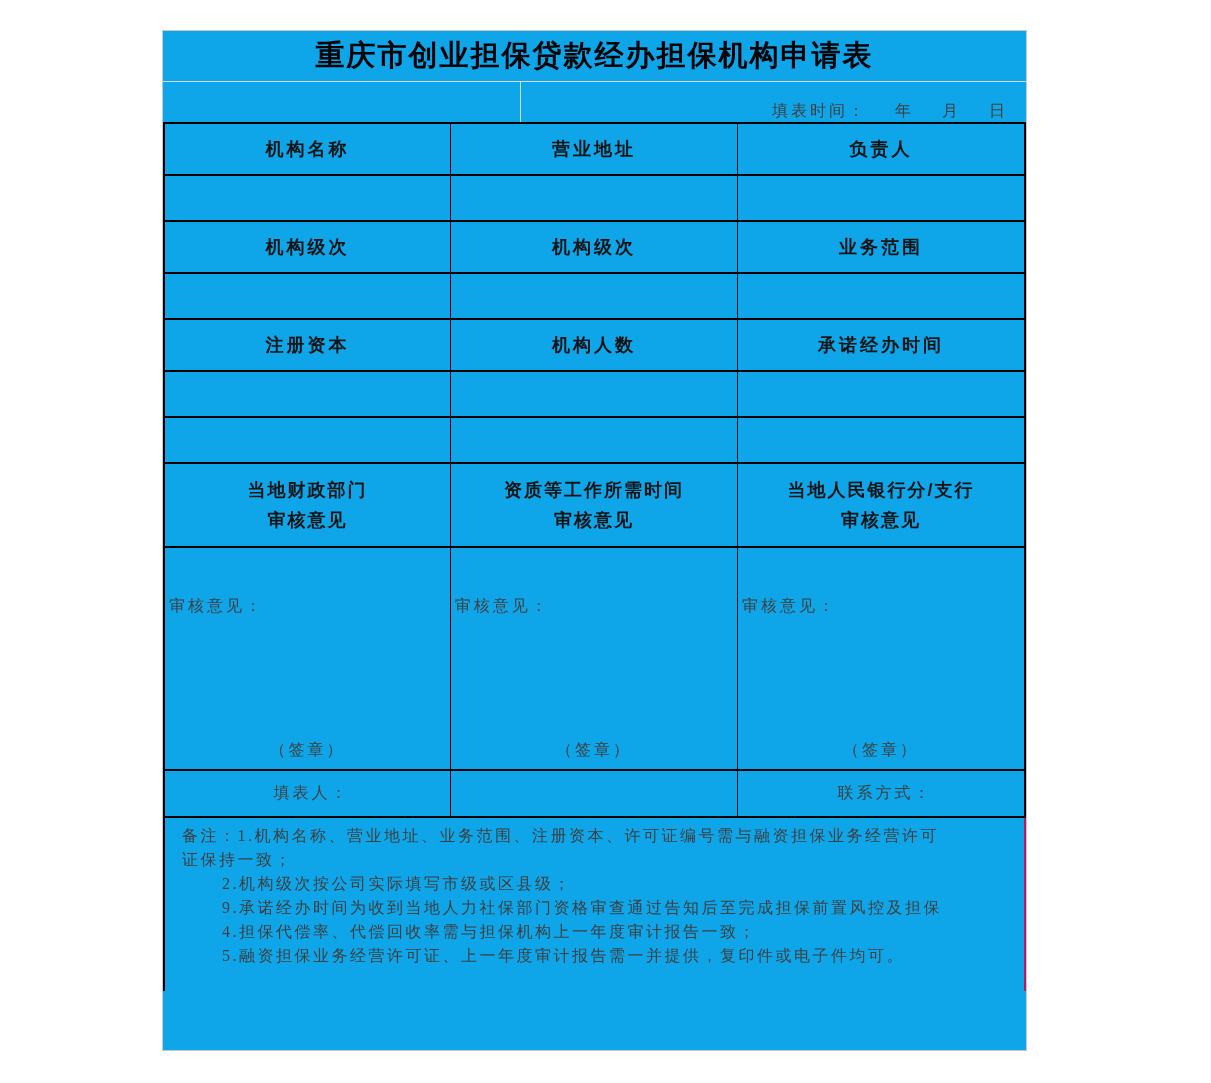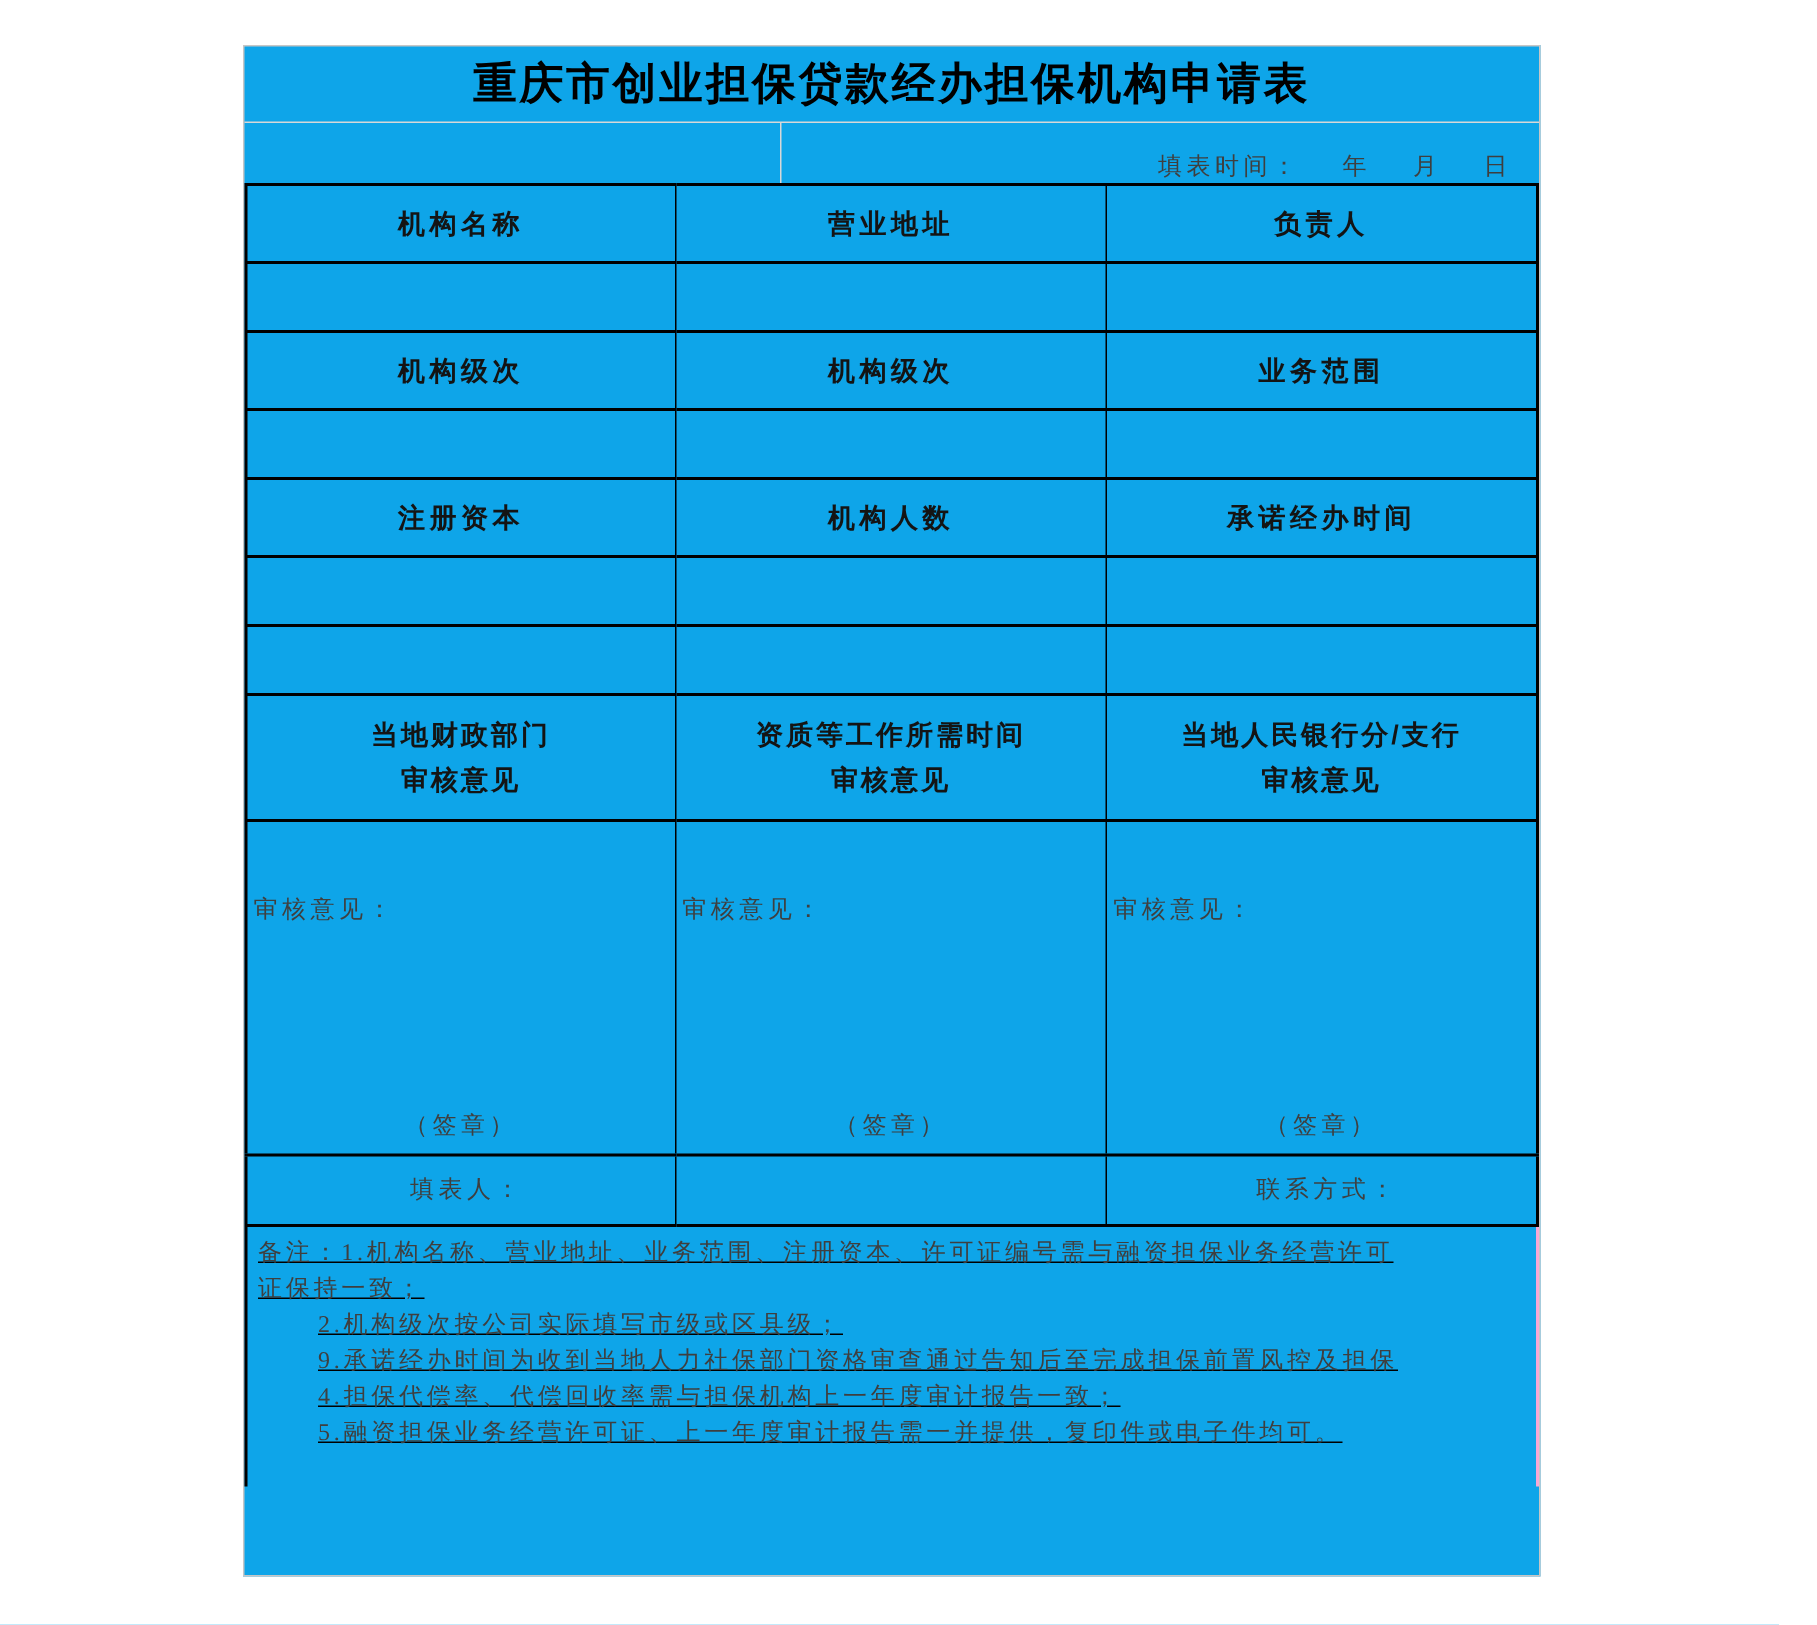--- a/index.html
+++ b/index.html
@@ -81,25 +81,24 @@
   td.footer-cell {
     height:47px;
     border-left:1px solid #b9b9b9;
     border-right:1px solid #b9b9b9;
     text-align:left; padding-left:8px;
   }
 
   
   .notes {
     border-left:2px solid #000;
-    border-right:2px solid #f9a8d4;
-    padding:6px 8px 0 7px;
+    border-right:2px solid #be185d;
+    padding:6px 8px 0 17px;
     height:173px;
     overflow:hidden;
-    text-decoration:underline;
   }
   .note-line {
     font-family:"Liberation Serif", serif;
     color:#3f3f3f; font-size:16px; letter-spacing:2.5px;
     line-height:24px; white-space:nowrap;
   }
   .note-line.indent { padding-left:40px; }
 </style>
 </head>
 <body>

